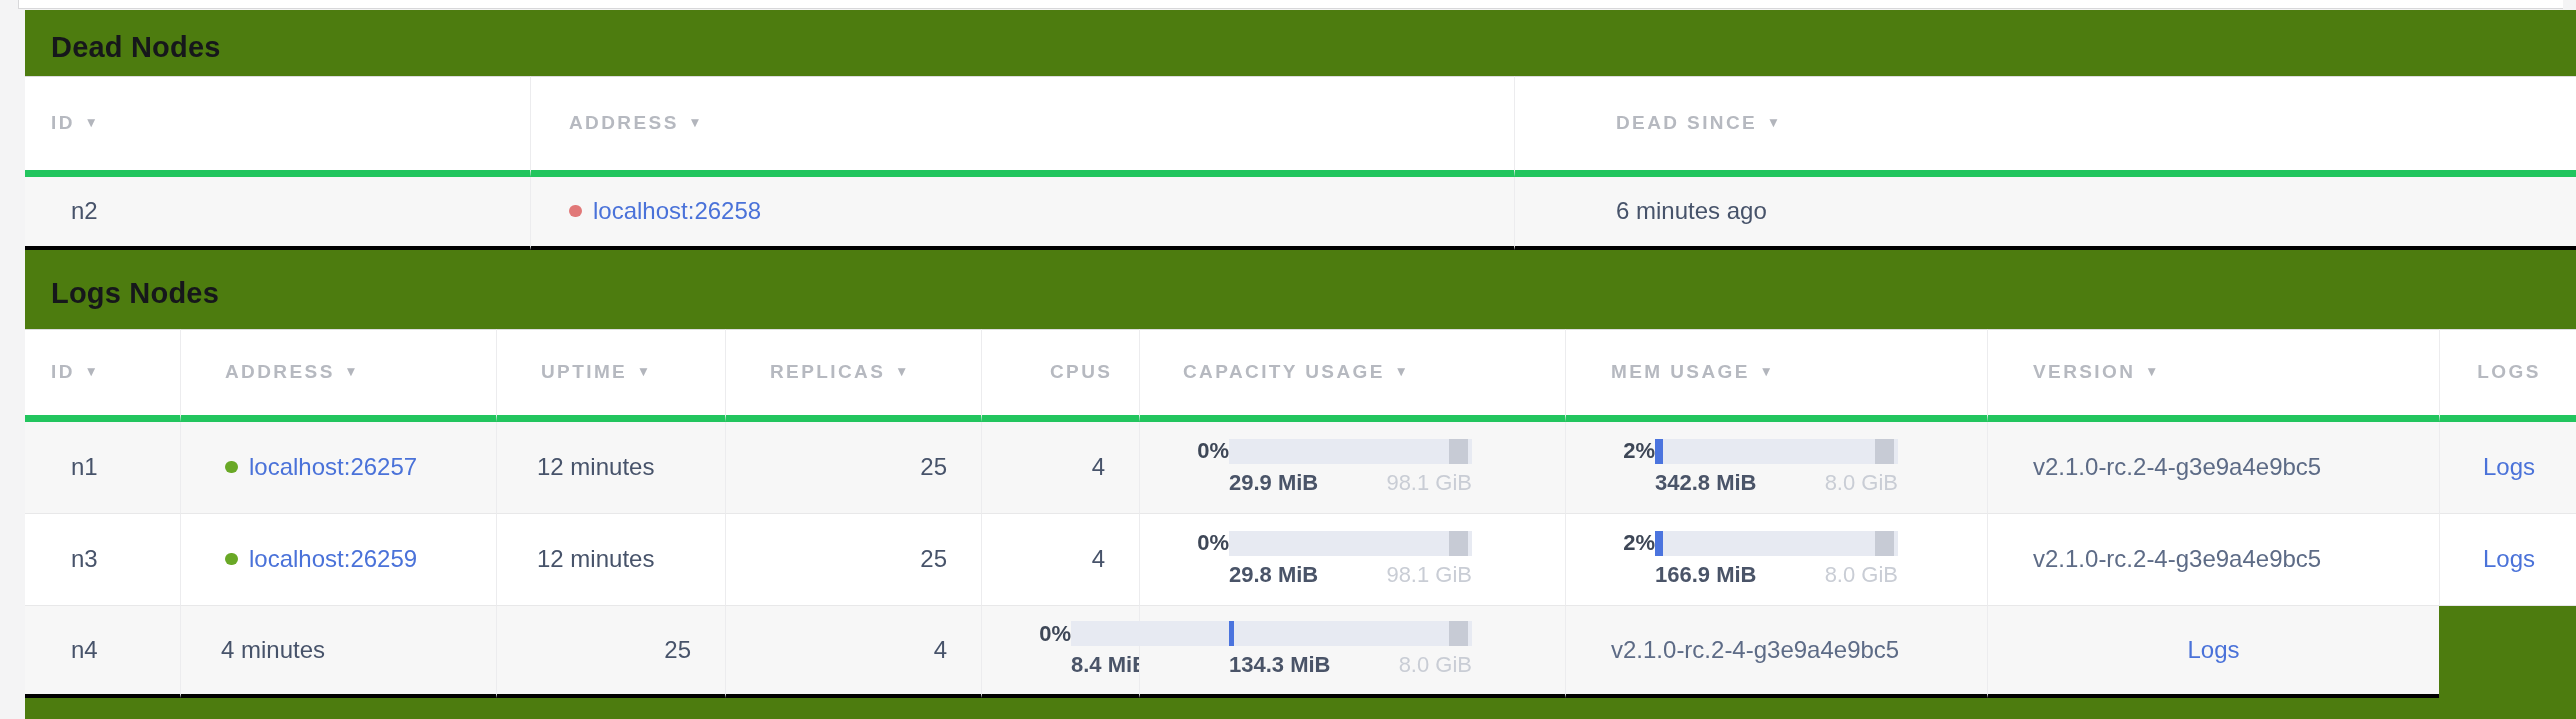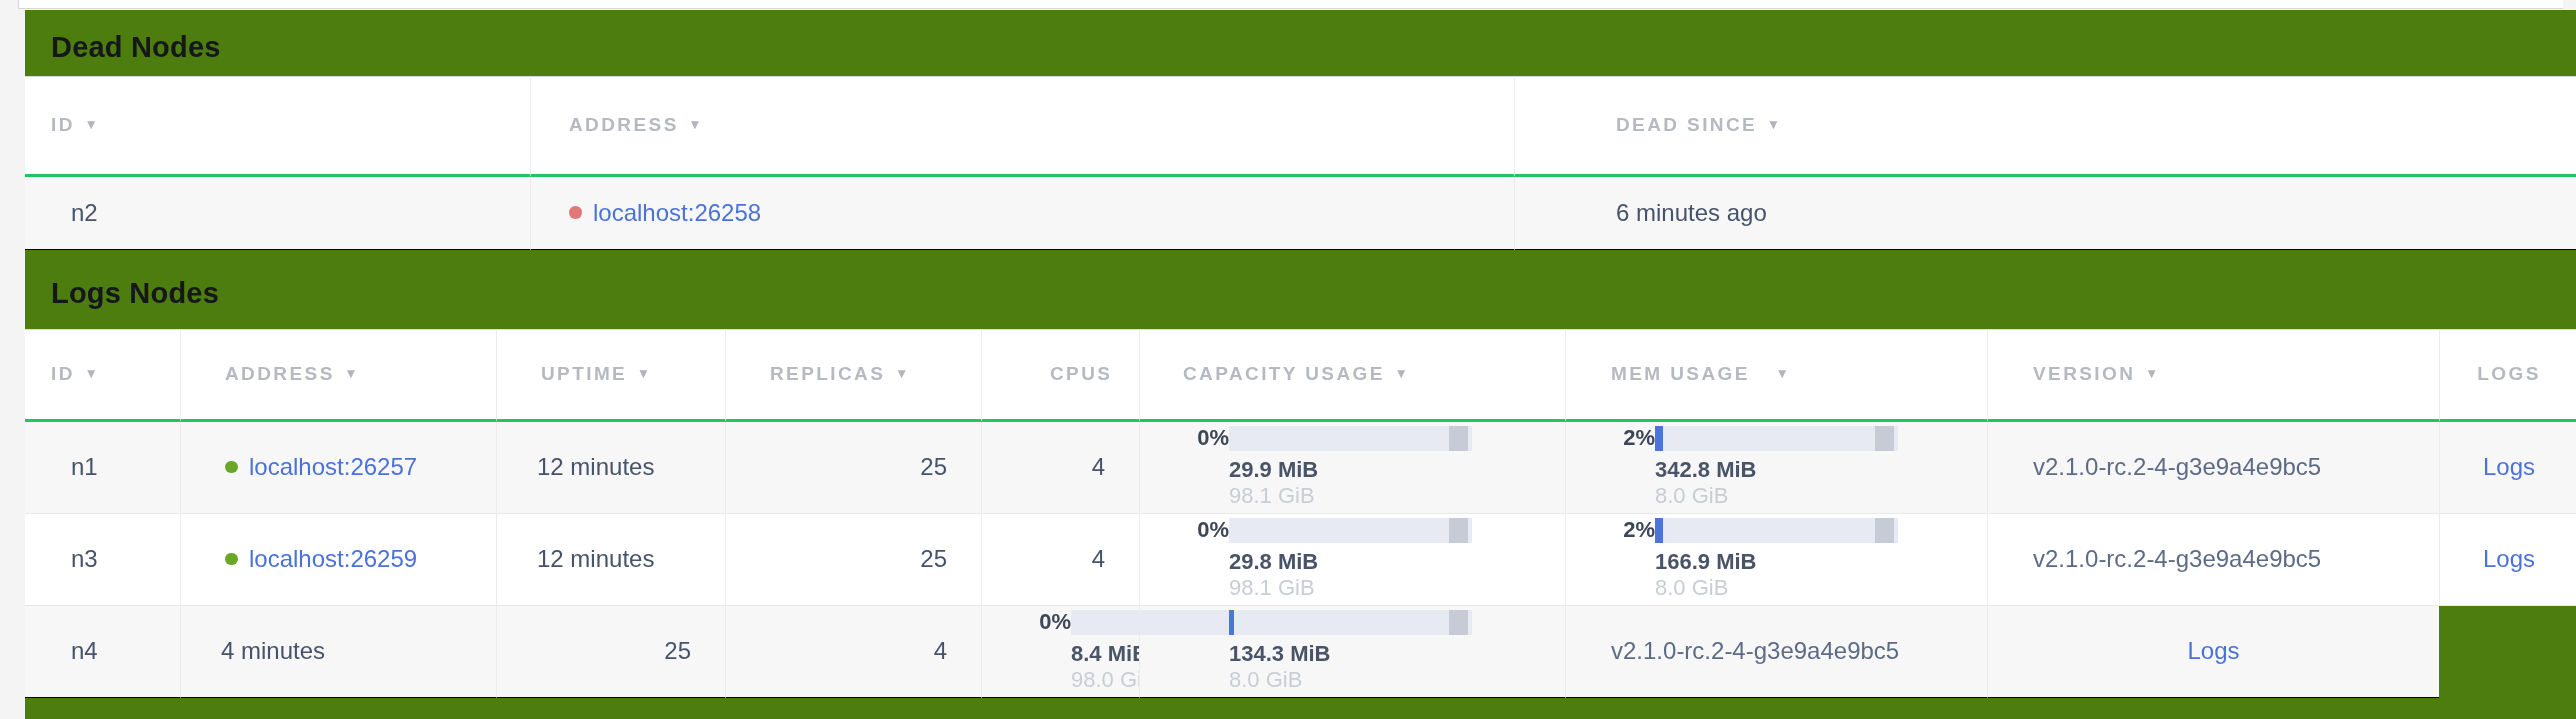--- a/index.html
+++ b/index.html
@@ -33,53 +33,53 @@
 
   .tbl { position: absolute; left: 0; display: grid; width: 2554px; }
   .dead-tbl { top: 66px; grid-template-columns: 505px 984px 1065px; }
   .live-tbl { top: 319px; grid-template-columns: 155px 316px 229px 256px 158px 426px 422px 452px 139px; }
 
   .th {
     display: flex; align-items: center;
     font-size: 19px; font-weight: 700; letter-spacing: 2.4px;
     color: #b6b9c0; background: #fff;
     border-top: 1px solid #dcdcdd;
-    border-bottom: 3px solid #22c55e;
+    border-bottom: 7px solid #22c55e;
     white-space: nowrap;
   }
   .dead-tbl .th { height: 101px; }
   .live-tbl .th { height: 93px; }
   .arrow { font-size: 13.5px; margin-left: 9.6px; color: #b2b5bc; transform: translateY(-1px); }
 
   .td {
     display: flex; align-items: center;
     font-size: 24px; color: #47536a;
     border-bottom: 1px solid #e8e8e9;
     white-space: nowrap;
   }
   .dead-tbl .td { height: 73px; }
   .live-tbl .td { height: 92px; }
   .r-alt { background: #f7f7f7; }
   .r-w   { background: #ffffff; }
-  .last  { border-bottom: 1px solid #000000; }
+  .last  { border-bottom: 4px solid #000000; }
   .bl    { border-left: 1px solid #ececee; }
 
   
   .p-id-h   { padding-left: 26px; }
   .p-id     { padding-left: 46px; }
   .p-addr-d { padding-left: 38px; }
   .p-addr   { padding-left: 44px; }
   .p-since  { padding-left: 101px; }
   .p-uptime-h { padding-left: 44px; }
   .p-uptime { padding-left: 40px; }
   .p-repl-h { padding-left: 44px; }
   .num      { justify-content: flex-end; padding-right: 34px; }
   .p-cpus-h { padding-left: 68px; }
   .p-cap-h  { padding-left: 43px; }
-  .p-mem-h  { padding-left: 45px; gap: 16px; }
+  .p-mem-h  { padding-left: 45px; }
   .p-ver-h  { padding-left: 45px; }
   .p-ver    { padding-left: 45px; color: #5d6b86; }
   .center   { justify-content: center; }
 
   .dot { width: 12.5px; height: 12.5px; border-radius: 50%; margin-right: 11.5px; flex: 0 0 auto; }
   .dot-live { background: #69a826; }
   .dot-dead { background: #e17878; }
   a.link { color: #4a72d9; text-decoration: none; cursor: pointer; }
 
   
@@ -90,21 +90,20 @@
     width: 33px; text-align: right;
     font-size: 22px; font-weight: 700; color: #3e4757;
   }
   .bar { position: relative; width: 243px; height: 25px; background: #e7eaf2; }
   .bar .fill   { position: absolute; left: 0; top: 0; bottom: 0; background: #4b74de; }
   .bar .marker { position: absolute; right: 3.8px; top: 0; bottom: 0; width: 19px; background: #c7cbd5; }
   .vals {
     display: flex; justify-content: space-between;
     width: 243px; margin-left: 33px; margin-top: 5.8px;
     font-size: 22px;
-    flex-direction: column;
   }
   .used  { color: #4a5468; font-weight: 700; }
   .total { color: #c9cdd5; }
 </style>
 </head>
 <body>
 
 <div class="prev-strip"></div>
 
 <div class="card">

